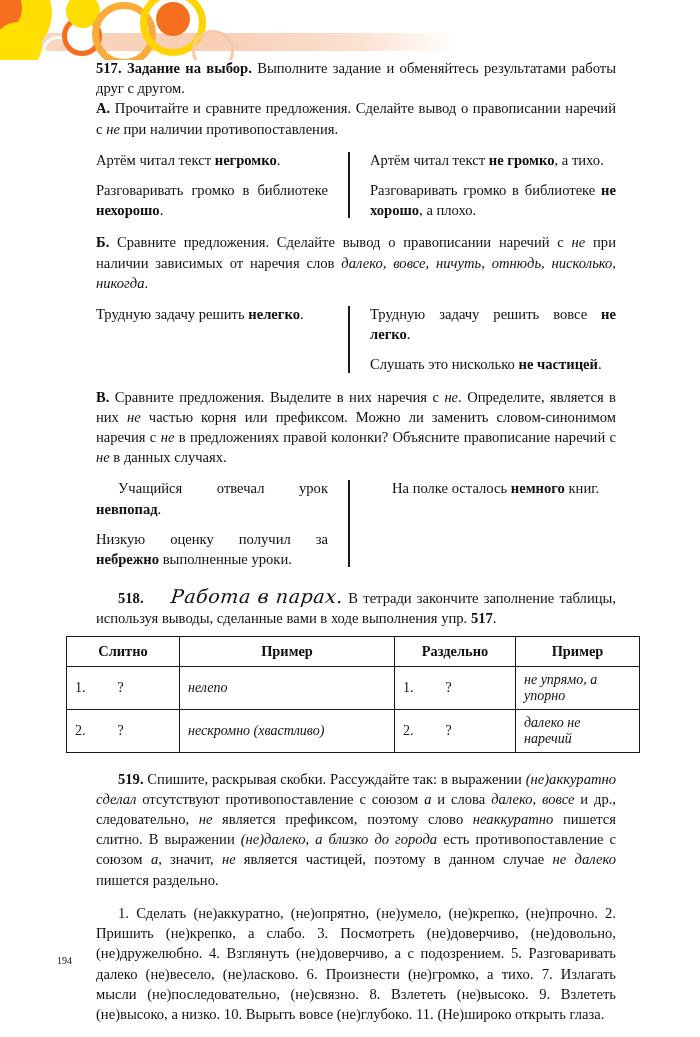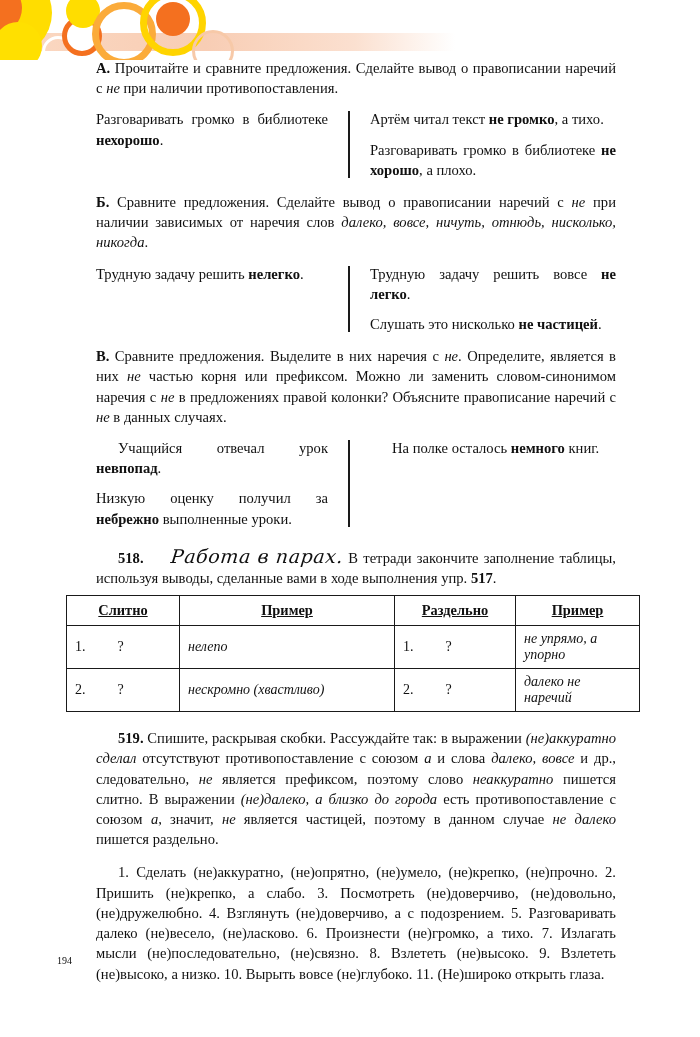--- a/index.html
+++ b/index.html
@@ -111,21 +111,20 @@
   }
   table.sp th, table.sp td {
     border: 1.3px solid #1a1a1a;
     padding: 5px 8px;
     height: 19px;
   }
   table.sp th {
     font-weight: bold;
     text-align: center;
     font-size: 14.4px;
-    text-decoration: underline;
   }
   table.sp td.num {
     font-style: normal;
   }
   table.sp td.ex {
     font-style: italic;
   }
   .qm { padding-left: 32px; }
 
   .col-w1 { width: 96px; }
@@ -157,29 +156,35 @@
     <div class="c" style="left:62px; top:16px; width:30px; height:30px; border:5px solid #f4701f; background:#ffffff;"></div>
     <div class="c" style="left:66px; top:-6px; width:34px; height:34px; background:#ffdd00;"></div>
     <div class="c" style="left:92px; top:2px; width:50px; height:50px; border:7px solid #fbab3a; background:transparent;"></div>
     <div class="c" style="left:140px; top:-10px; width:52px; height:52px; border:7px solid #ffd400; background:transparent;"></div>
     <div class="c" style="left:156px; top:2px; width:34px; height:34px; background:#f4701f;"></div>
     <div class="c" style="left:192px; top:30px; width:36px; height:36px; border:3px solid #f7c9a8; background:transparent;"></div>
   </div>
 
   <div class="content">
 
+    <p>
+      <span class="ex-num">517.</span>
+      <span class="ex-title">Задание на выбор.</span>
+      <span>Выполните задание и обменяйтесь результатами работы друг с другом.</span>
+    </p>
 
     <p>
       <b>А.</b>
       <span>Прочитайте и сравните предложения. Сделайте вывод о правописании наречий с </span><i>не</i><span> при наличии противопоставления.</span>
     </p>
 
     <div class="cmp">
       <div class="rule"></div>
       <div class="col left">
+        <p><span>Артём читал текст </span><b>негромко</b><span>.</span></p>
         <p><span>Разговаривать громко в библиотеке </span><b>нехорошо</b><span>.</span></p>
       </div>
       <div class="col right">
         <p><span>Артём читал текст </span><b>не громко</b><span>, а тихо.</span></p>
         <p><span>Разговаривать громко в библиотеке </span><b>не хорошо</b><span>, а плохо.</span></p>
       </div>
     </div>
 
     <p style="margin-top:12px;">
       <b>Б.</b>

